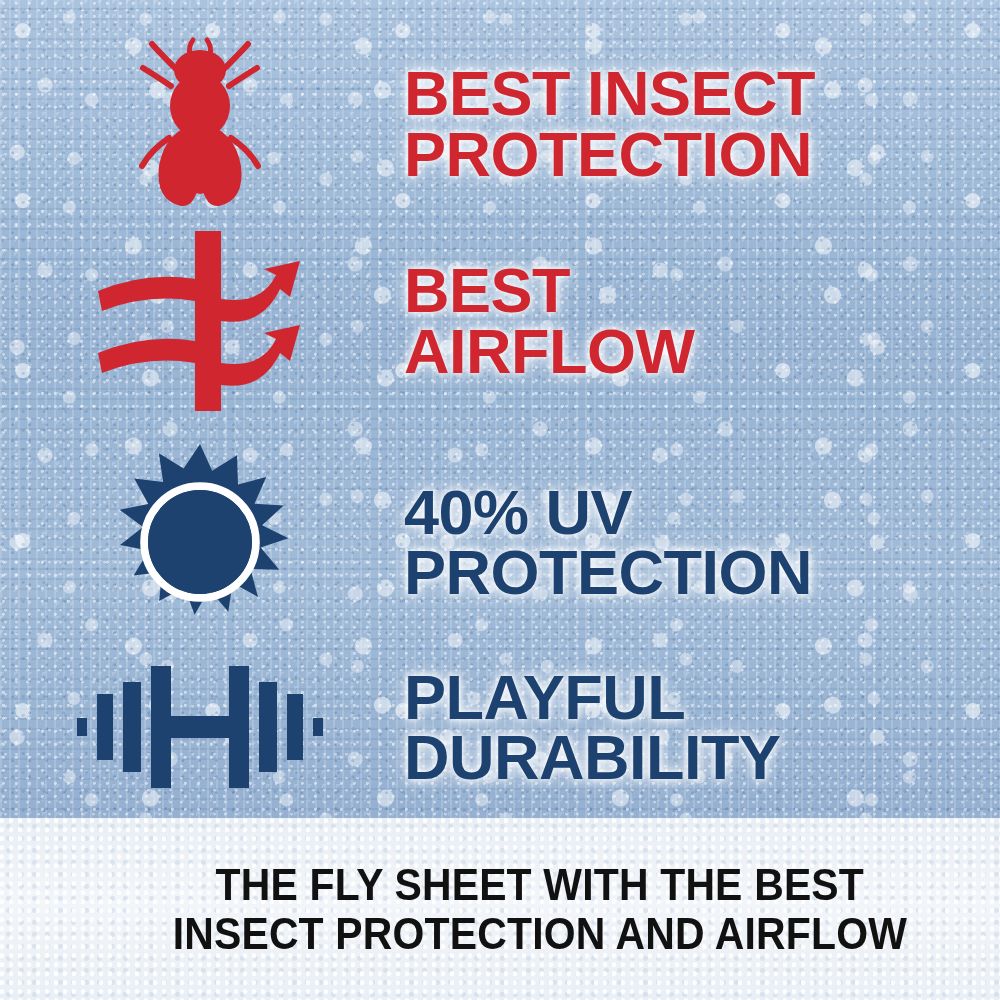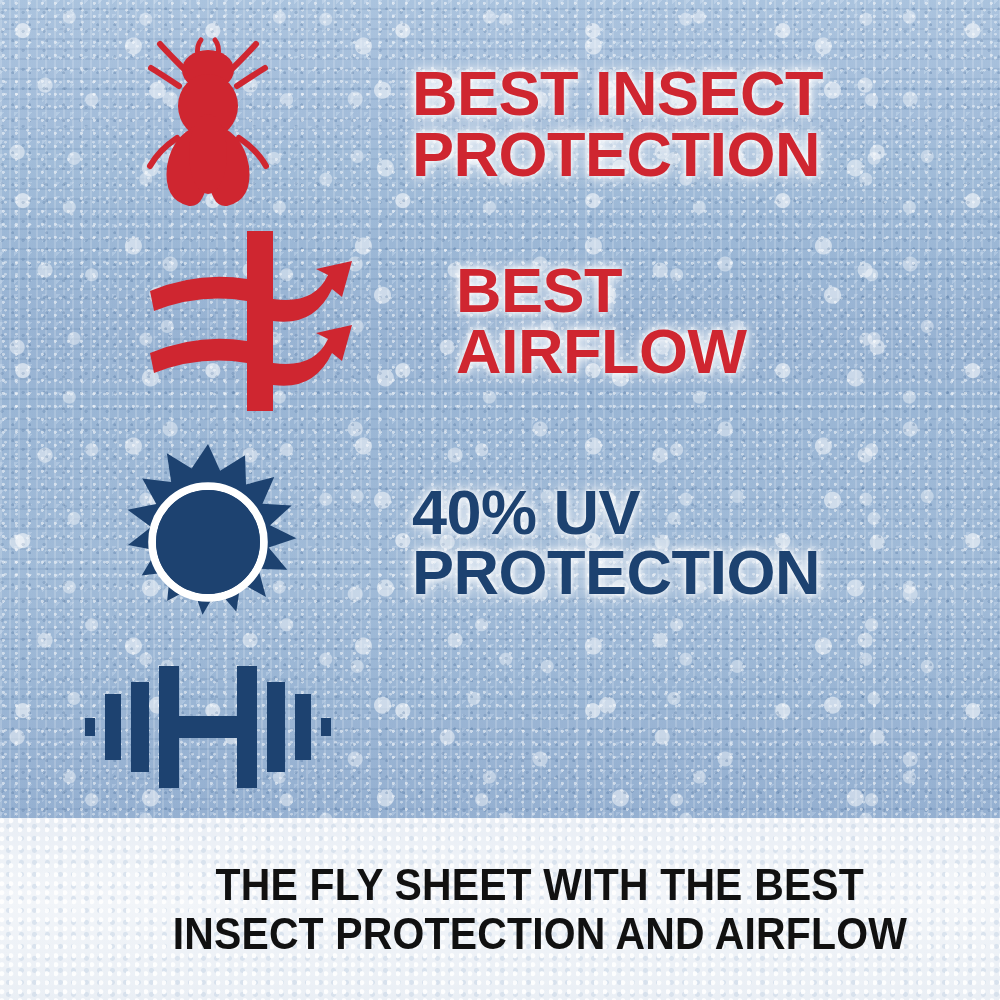--- a/index.html
+++ b/index.html
@@ -65,21 +65,21 @@
     background-size: 13px 13px, 17px 16px, 11px 12px, 21px 19px;
     pointer-events: none;
     mix-blend-mode: normal;
   }
 
   
   .feature-row {
     position: absolute;
     display: flex;
     align-items: center;
-    left: 8px;
+    left: 0;
     width: 920px;
   }
   .icon-cell {
     width: 400px;
     display: flex;
     align-items: center;
     justify-content: center;
     flex: 0 0 400px;
   }
   .text-cell {
@@ -105,21 +105,21 @@
   }
   .feature-text.navy {
     color: #1d4270;
     text-shadow:
       0 0 6px rgba(255,255,255,0.95),
       0 0 12px rgba(255,255,255,0.85),
       0 0 20px rgba(255,255,255,0.60);
   }
 
   #row-insect   { top: 36px;  height: 175px; }
-  #row-airflow  { top: 228px; height: 185px; margin-left: 44px; }
+  #row-airflow  { top: 228px; height: 185px; }
   #row-uv       { top: 442px; height: 200px; }
   #row-durable  { top: 652px; height: 150px; }
 
   
   #caption-band {
     position: absolute;
     left: 0;
     top: 818px;
     width: 1000px;
     height: 182px;
@@ -258,20 +258,24 @@
             <rect x="184" y="18" width="18" height="90"></rect>
 
             <rect x="76" y="2" width="20" height="122"></rect>
             <rect x="154" y="2" width="20" height="122"></rect>
 
             <rect x="96" y="52" width="58" height="22"></rect>
           </g>
         </svg>
       </span>
     </div>
+    <div class="text-cell">
+      <p class="feature-text navy">PLAYFUL
+DURABILITY</p>
+    </div>
   </div>
 
   <div id="caption-band">
     <p id="caption-text">THE FLY SHEET WITH THE BEST
 INSECT PROTECTION AND AIRFLOW</p>
   </div>
 
 </div>
 
 </body></html>

